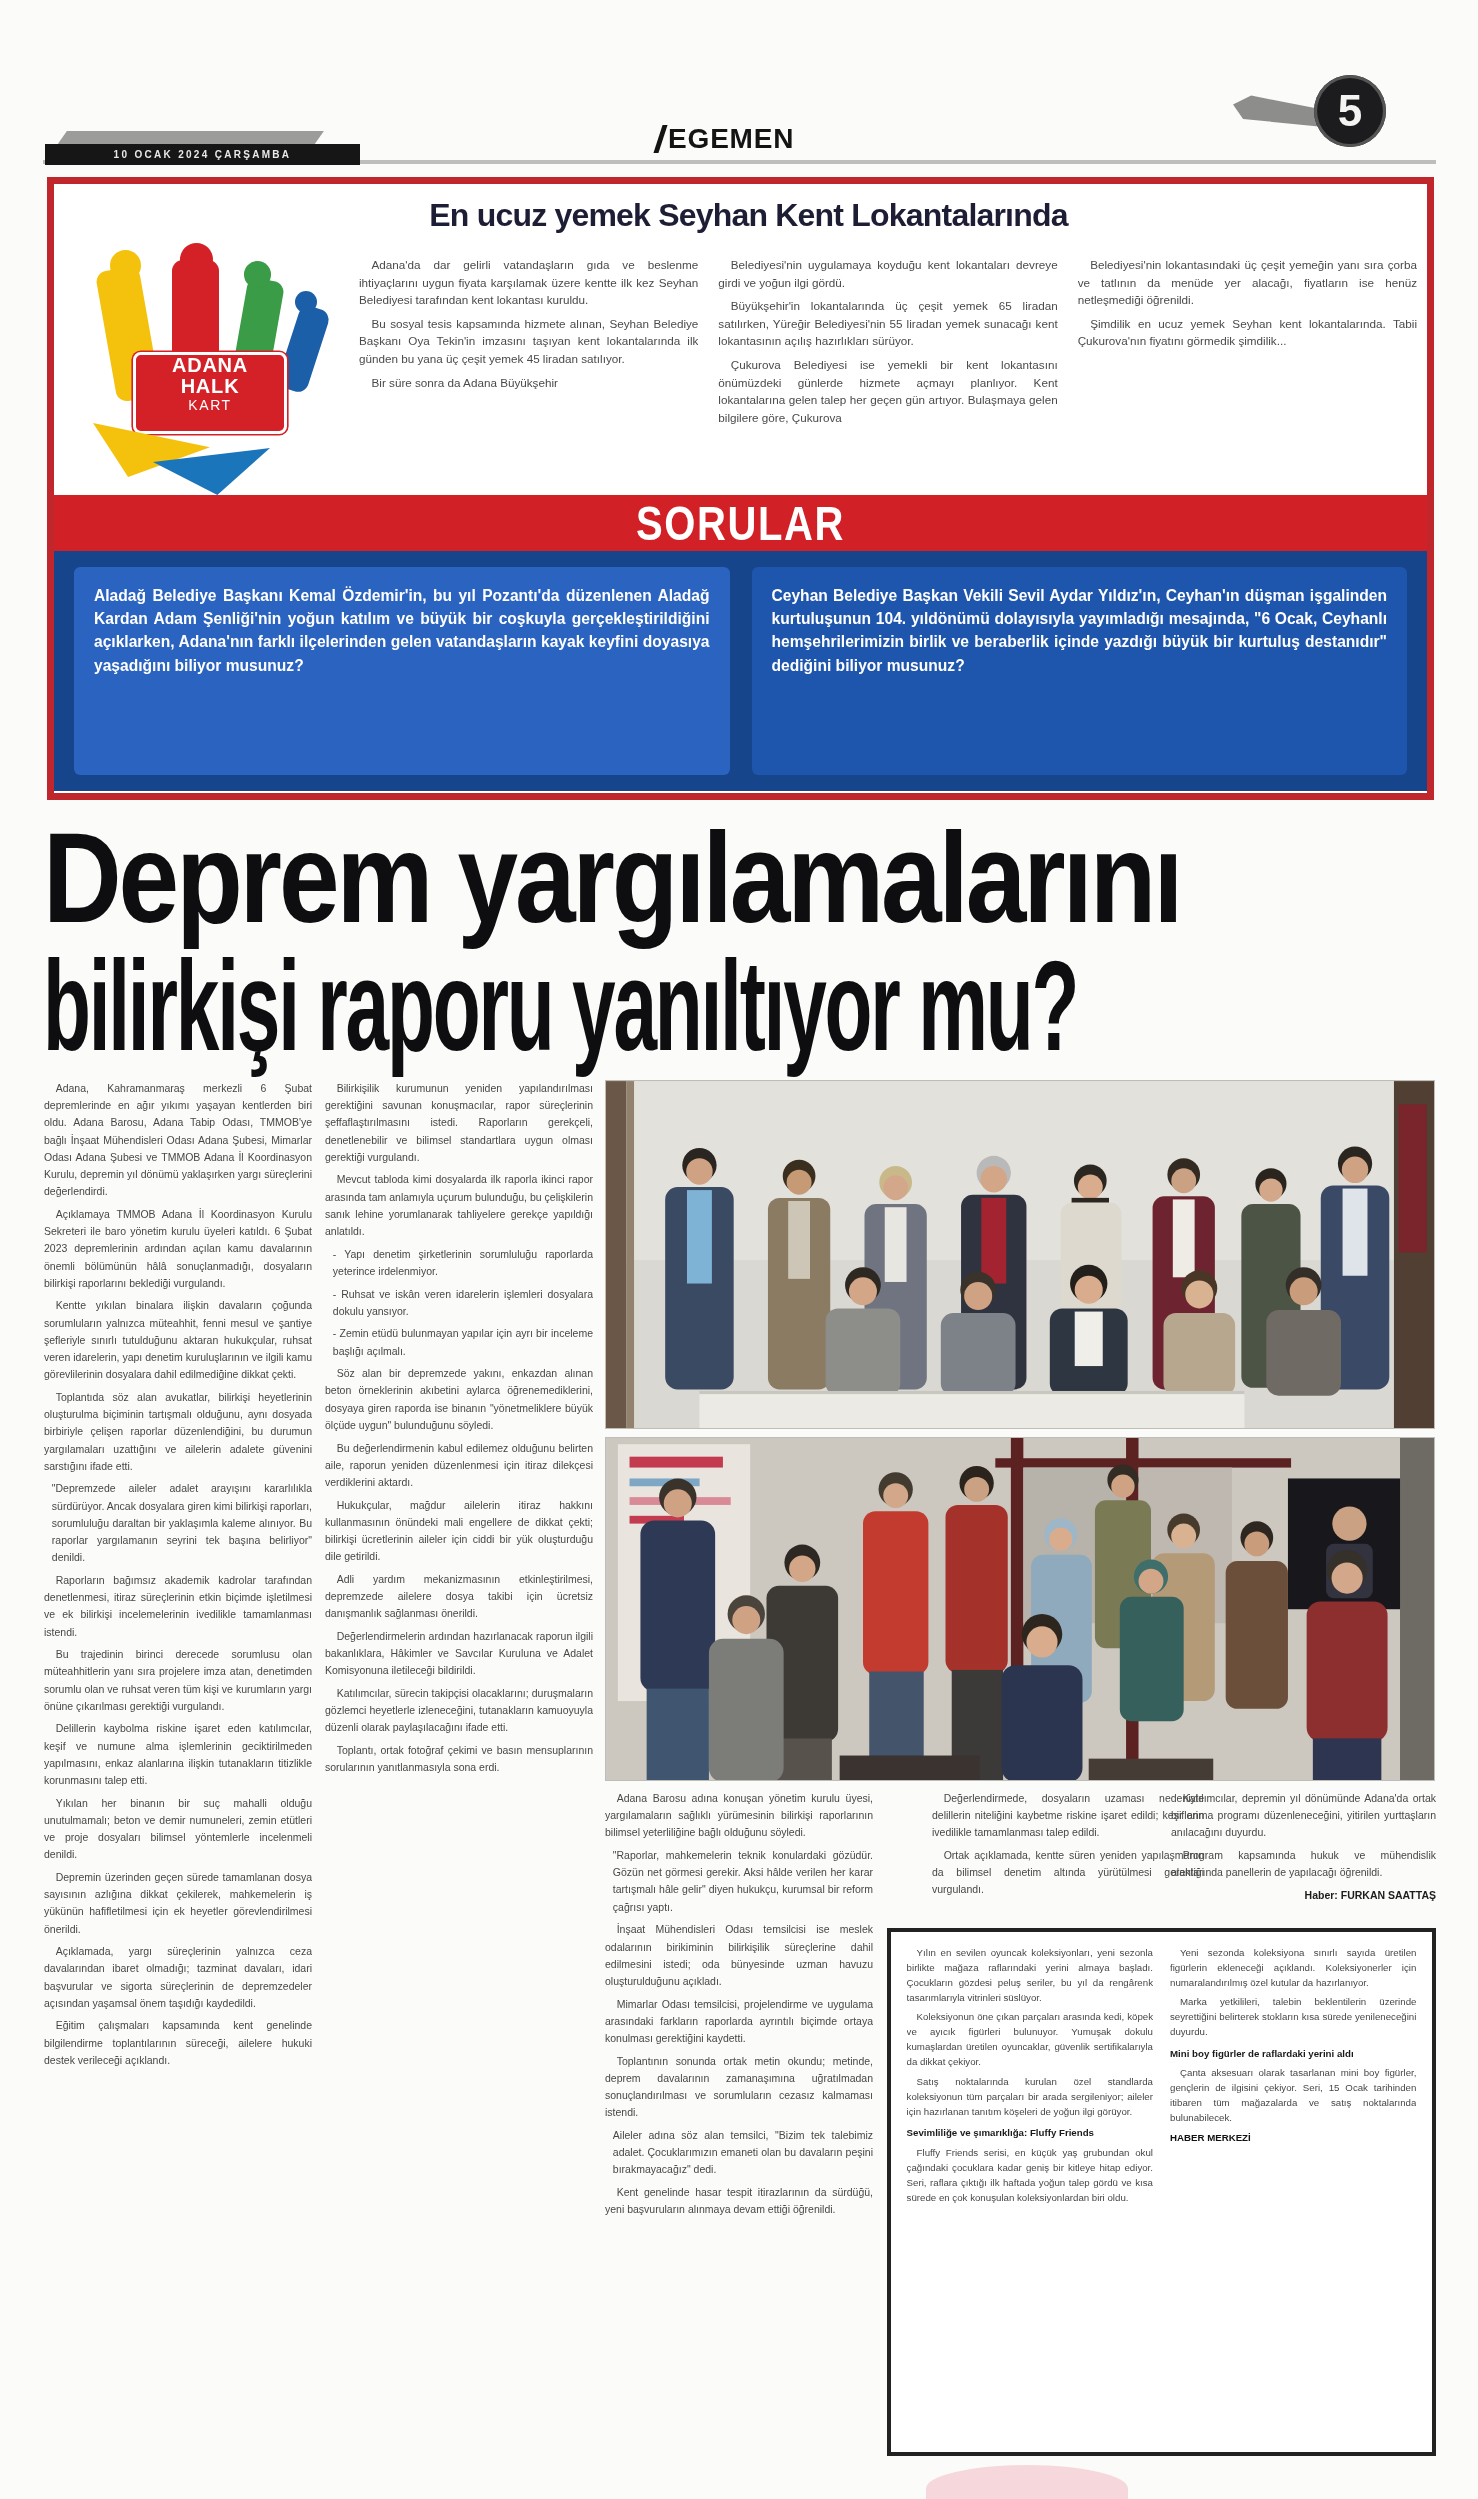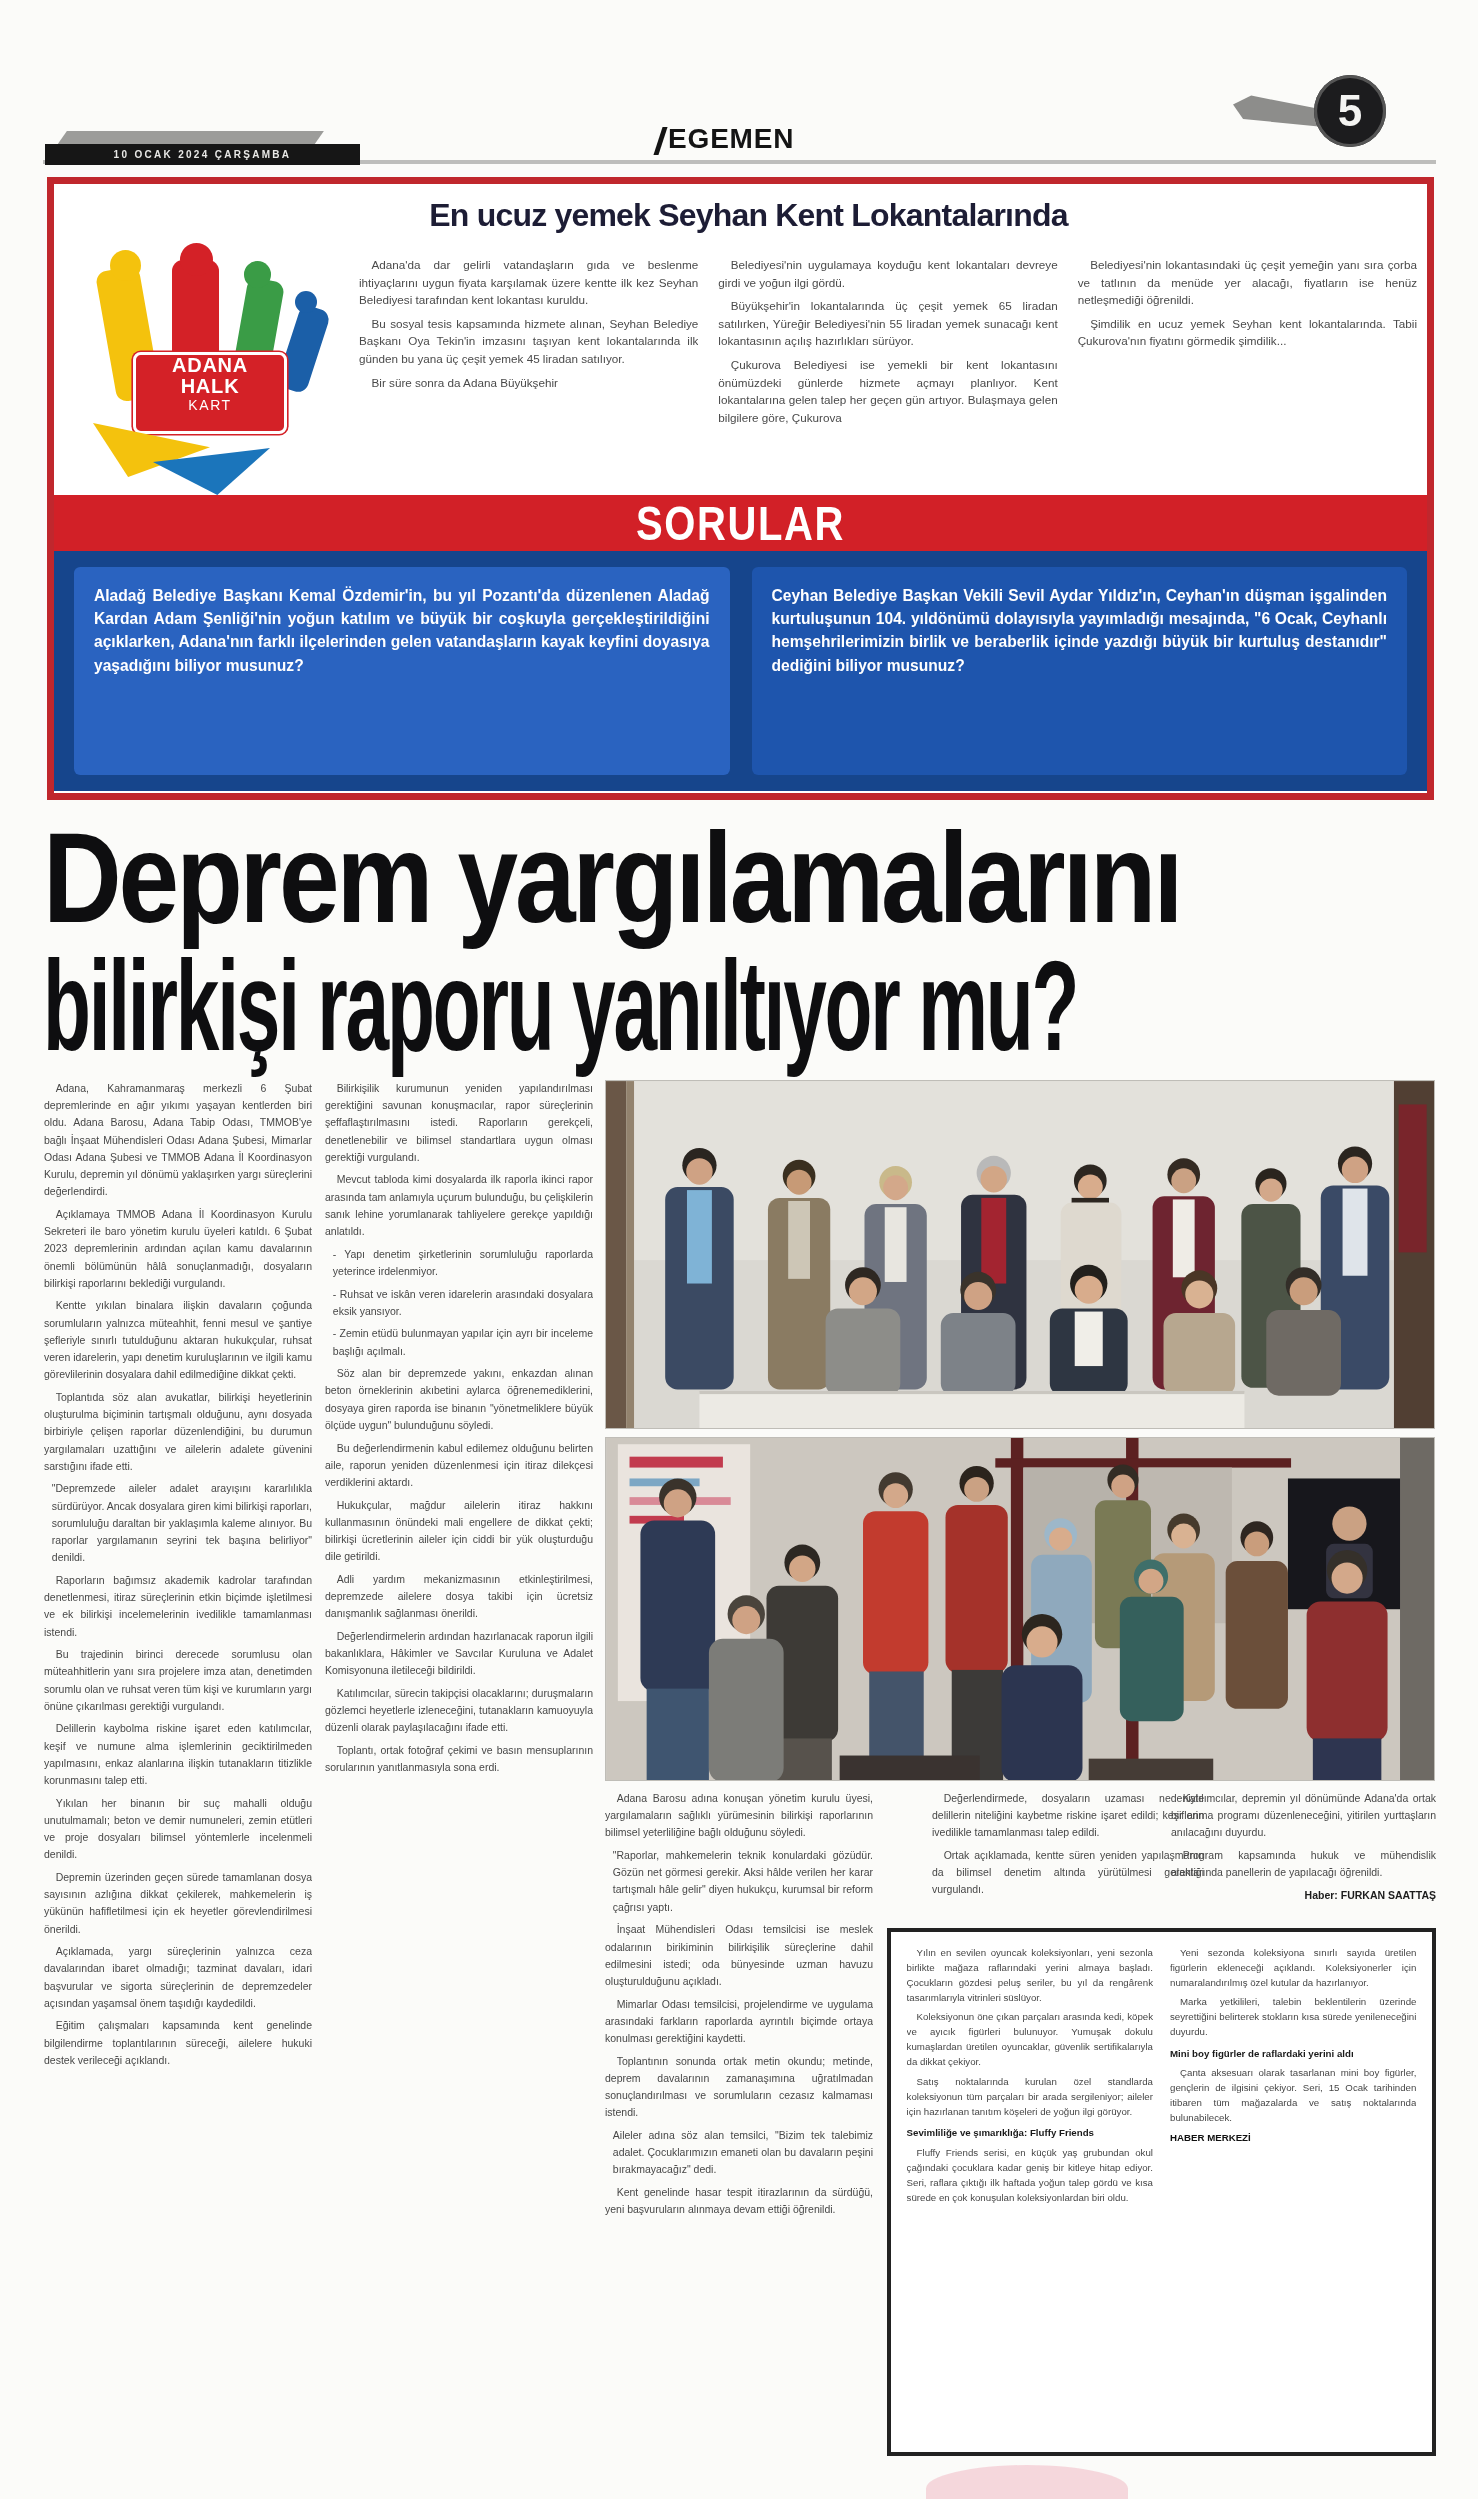--- a/index.html
+++ b/index.html
@@ -3,21 +3,21 @@
 <meta charset="utf-8">
 <style>
   html,body{margin:0;padding:0;background:#e9e9e7;}
   #page{position:relative;width:1479px;height:2500px;background:#fbfbf9;margin:0 auto;overflow:hidden;
         font-family:"Liberation Sans","DejaVu Sans",sans-serif;color:#333;}
   
   .hdr-rule{position:absolute;left:43px;top:160px;width:1393px;height:3.9px;background:#bdbdbb;}
   .date-wing{position:absolute;left:62px;top:131px;width:257px;height:14px;background:#9c9c9a;transform:skewX(-35deg);}
   .date-bar{position:absolute;left:45px;top:144px;width:315px;height:21px;background:#161616;display:flex;align-items:center;justify-content:center;}
   .date-bar span{color:#e8e8e6;font-size:10px;font-weight:bold;letter-spacing:2.3px;}
-  .masthead{position:absolute;left:658px;top:123px;display:flex;align-items:flex-end;}
+  .masthead{position:absolute;left:658px;top:123px;display:flex;align-items:center;}
   .masthead .slash{width:5.4px;height:28px;background:#141414;transform:skewX(-18deg);margin-right:4.7px;}
   .masthead .mast-text{font-size:28px;font-weight:900;color:#141414;letter-spacing:0.8px;}
   .wing-shape{position:absolute;left:1233px;top:92px;width:101px;height:36px;background:#8d8d8b;
               clip-path:polygon(0 35%,18% 10%,100% 55%,100% 100%,10% 75%);}
   .pagenum-circle{position:absolute;left:1314px;top:75px;width:72px;height:72px;border-radius:50%;
                   background:#1c1c1e;box-shadow:0 0 0 3.1px #555 inset;display:flex;align-items:center;justify-content:center;}
   .pagenum-circle span{color:#f4f4f2;font-size:44px;font-weight:900;line-height:1;}
   
   .topbox{position:absolute;left:47px;top:177px;width:1387px;height:623px;background:#fff;
           border:7.8px solid #c0272d;box-sizing:border-box;}
@@ -155,21 +155,21 @@
       <p class="p">Delillerin kaybolma riskine işaret eden katılımcılar, keşif ve numune alma işlemlerinin geciktirilmeden yapılmasını, enkaz alanlarına ilişkin tutanakların titizlikle korunmasını talep etti.</p>
       <p class="p">Yıkılan her binanın bir suç mahalli olduğu unutulmamalı; beton ve demir numuneleri, zemin etütleri ve proje dosyaları bilimsel yöntemlerle incelenmeli denildi.</p>
       <p class="p">Depremin üzerinden geçen sürede tamamlanan dosya sayısının azlığına dikkat çekilerek, mahkemelerin iş yükünün hafifletilmesi için ek heyetler görevlendirilmesi önerildi.</p>
       <p class="p">Açıklamada, yargı süreçlerinin yalnızca ceza davalarından ibaret olmadığı; tazminat davaları, idari başvurular ve sigorta süreçlerinin de depremzedeler açısından yaşamsal önem taşıdığı kaydedildi.</p>
       <p class="p">Eğitim çalışmaları kapsamında kent genelinde bilgilendirme toplantılarının süreceği, ailelere hukuki destek verileceği açıklandı.</p>
     </div>
   <div class="col" style="left:325px;top:1080px;height:1399px;">
       <p class="p">Bilirkişilik kurumunun yeniden yapılandırılması gerektiğini savunan konuşmacılar, rapor süreçlerinin şeffaflaştırılmasını istedi. Raporların gerekçeli, denetlenebilir ve bilimsel standartlara uygun olması gerektiği vurgulandı.</p>
       <p class="p">Mevcut tabloda kimi dosyalarda ilk raporla ikinci rapor arasında tam anlamıyla uçurum bulunduğu, bu çelişkilerin sanık lehine yorumlanarak tahliyelere gerekçe yapıldığı anlatıldı.</p>
       <p class="quote">- Yapı denetim şirketlerinin sorumluluğu raporlarda yeterince irdelenmiyor.</p>
-      <p class="quote">- Ruhsat ve iskân veren idarelerin arasındaki dosyalara eksik yansıyor.</p>
+      <p class="quote">- Ruhsat ve iskân veren idarelerin işlemleri dosyalara dokulu yansıyor.</p>
       <p class="quote">- Zemin etüdü bulunmayan yapılar için ayrı bir inceleme başlığı açılmalı.</p>
       <p class="p">Söz alan bir depremzede yakını, enkazdan alınan beton örneklerinin akıbetini aylarca öğrenemediklerini, dosyaya giren raporda ise binanın "yönetmeliklere büyük ölçüde uygun" bulunduğunu söyledi.</p>
       <p class="p">Bu değerlendirmenin kabul edilemez olduğunu belirten aile, raporun yeniden düzenlenmesi için itiraz dilekçesi verdiklerini aktardı.</p>
       <p class="p">Hukukçular, mağdur ailelerin itiraz hakkını kullanmasının önündeki mali engellere de dikkat çekti; bilirkişi ücretlerinin aileler için ciddi bir yük oluşturduğu dile getirildi.</p>
       <p class="p">Adli yardım mekanizmasının etkinleştirilmesi, depremzede ailelere dosya takibi için ücretsiz danışmanlık sağlanması önerildi.</p>
       <p class="p">Değerlendirmelerin ardından hazırlanacak raporun ilgili bakanlıklara, Hâkimler ve Savcılar Kuruluna ve Adalet Komisyonuna iletileceği bildirildi.</p>
       <p class="p">Katılımcılar, sürecin takipçisi olacaklarını; duruşmaların gözlemci heyetlerle izleneceğini, tutanakların kamuoyuyla düzenli olarak paylaşılacağını ifade etti.</p>
       <p class="p">Toplantı, ortak fotoğraf çekimi ve basın mensuplarının sorularının yanıtlanmasıyla sona erdi.</p>
     </div>
 

